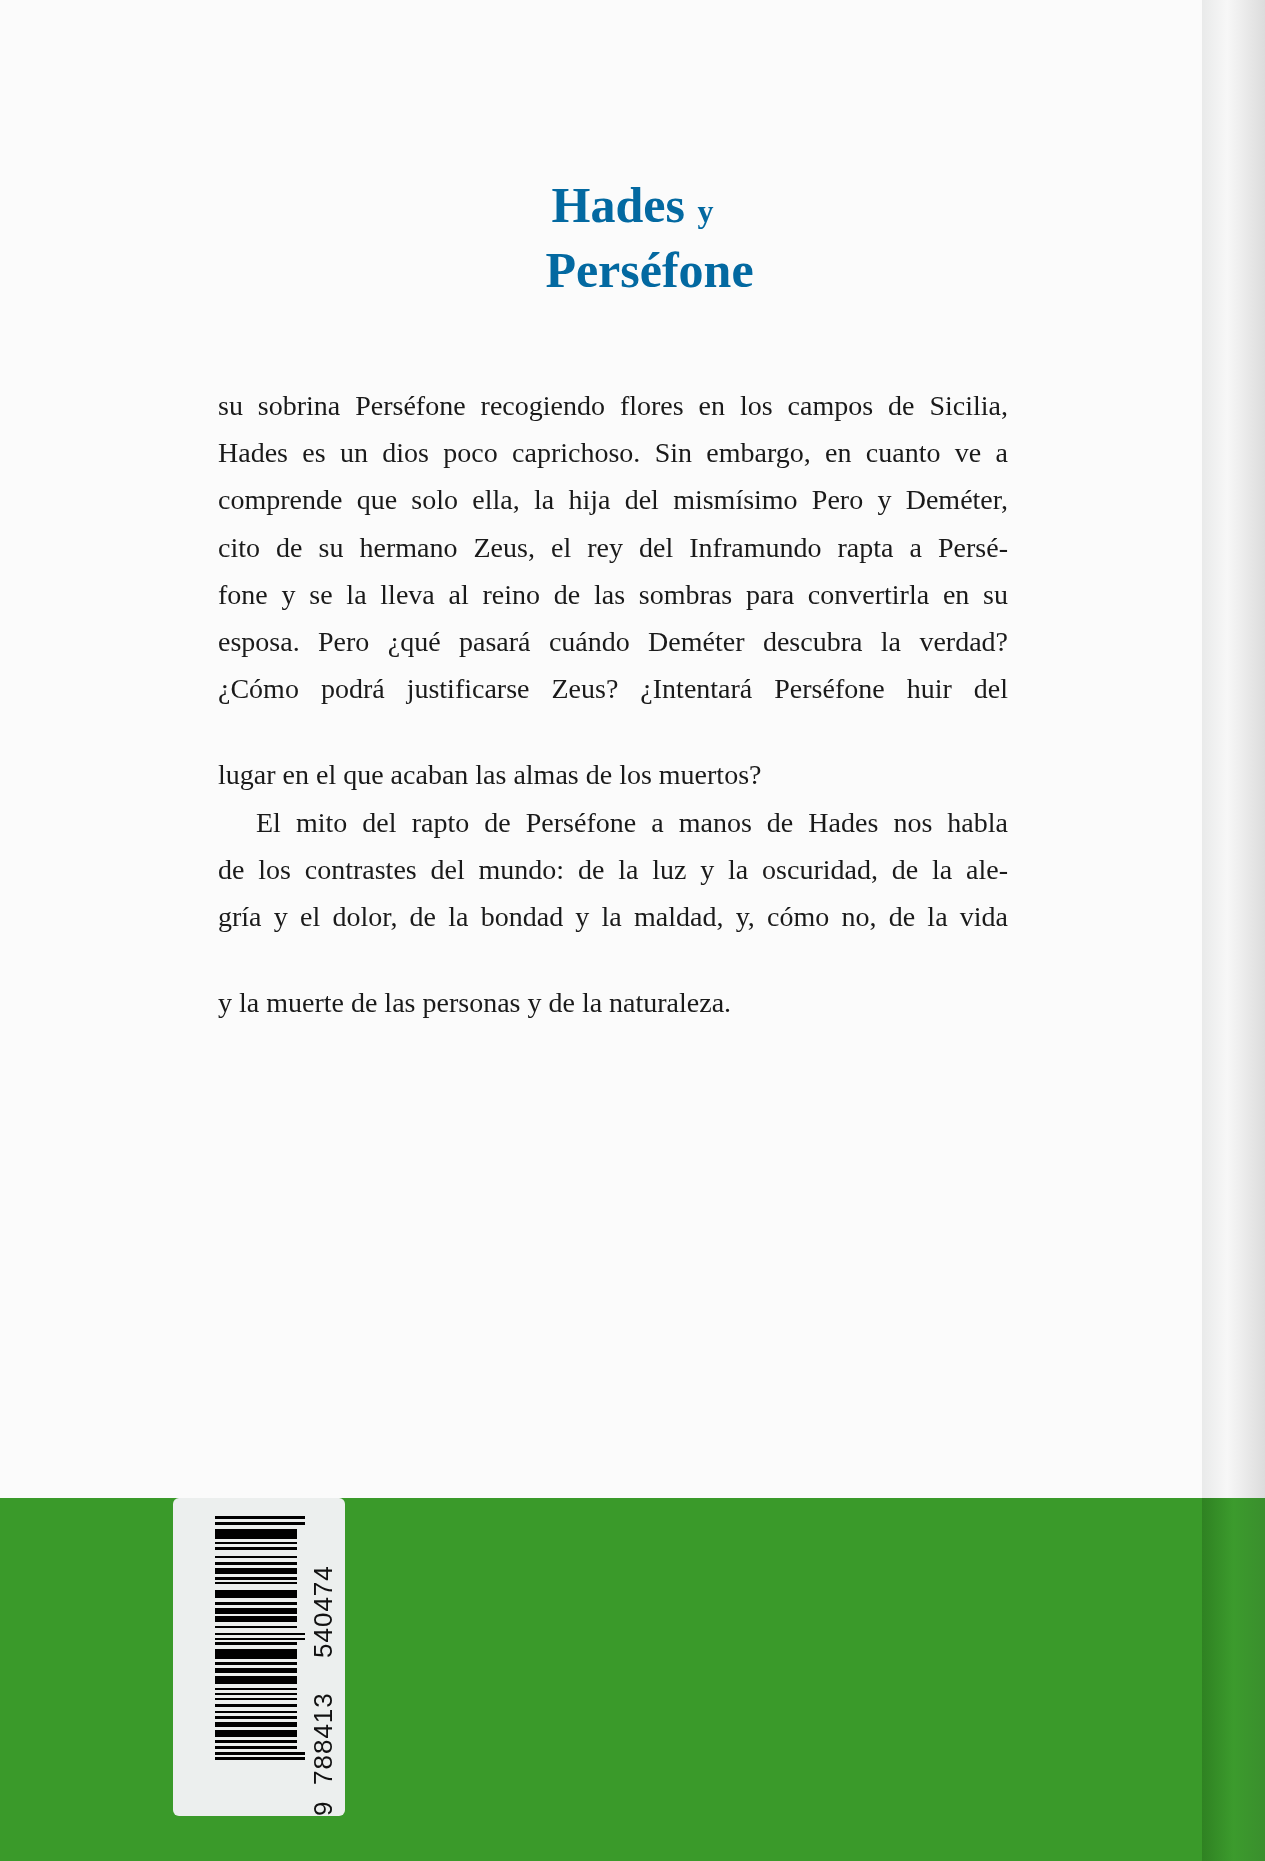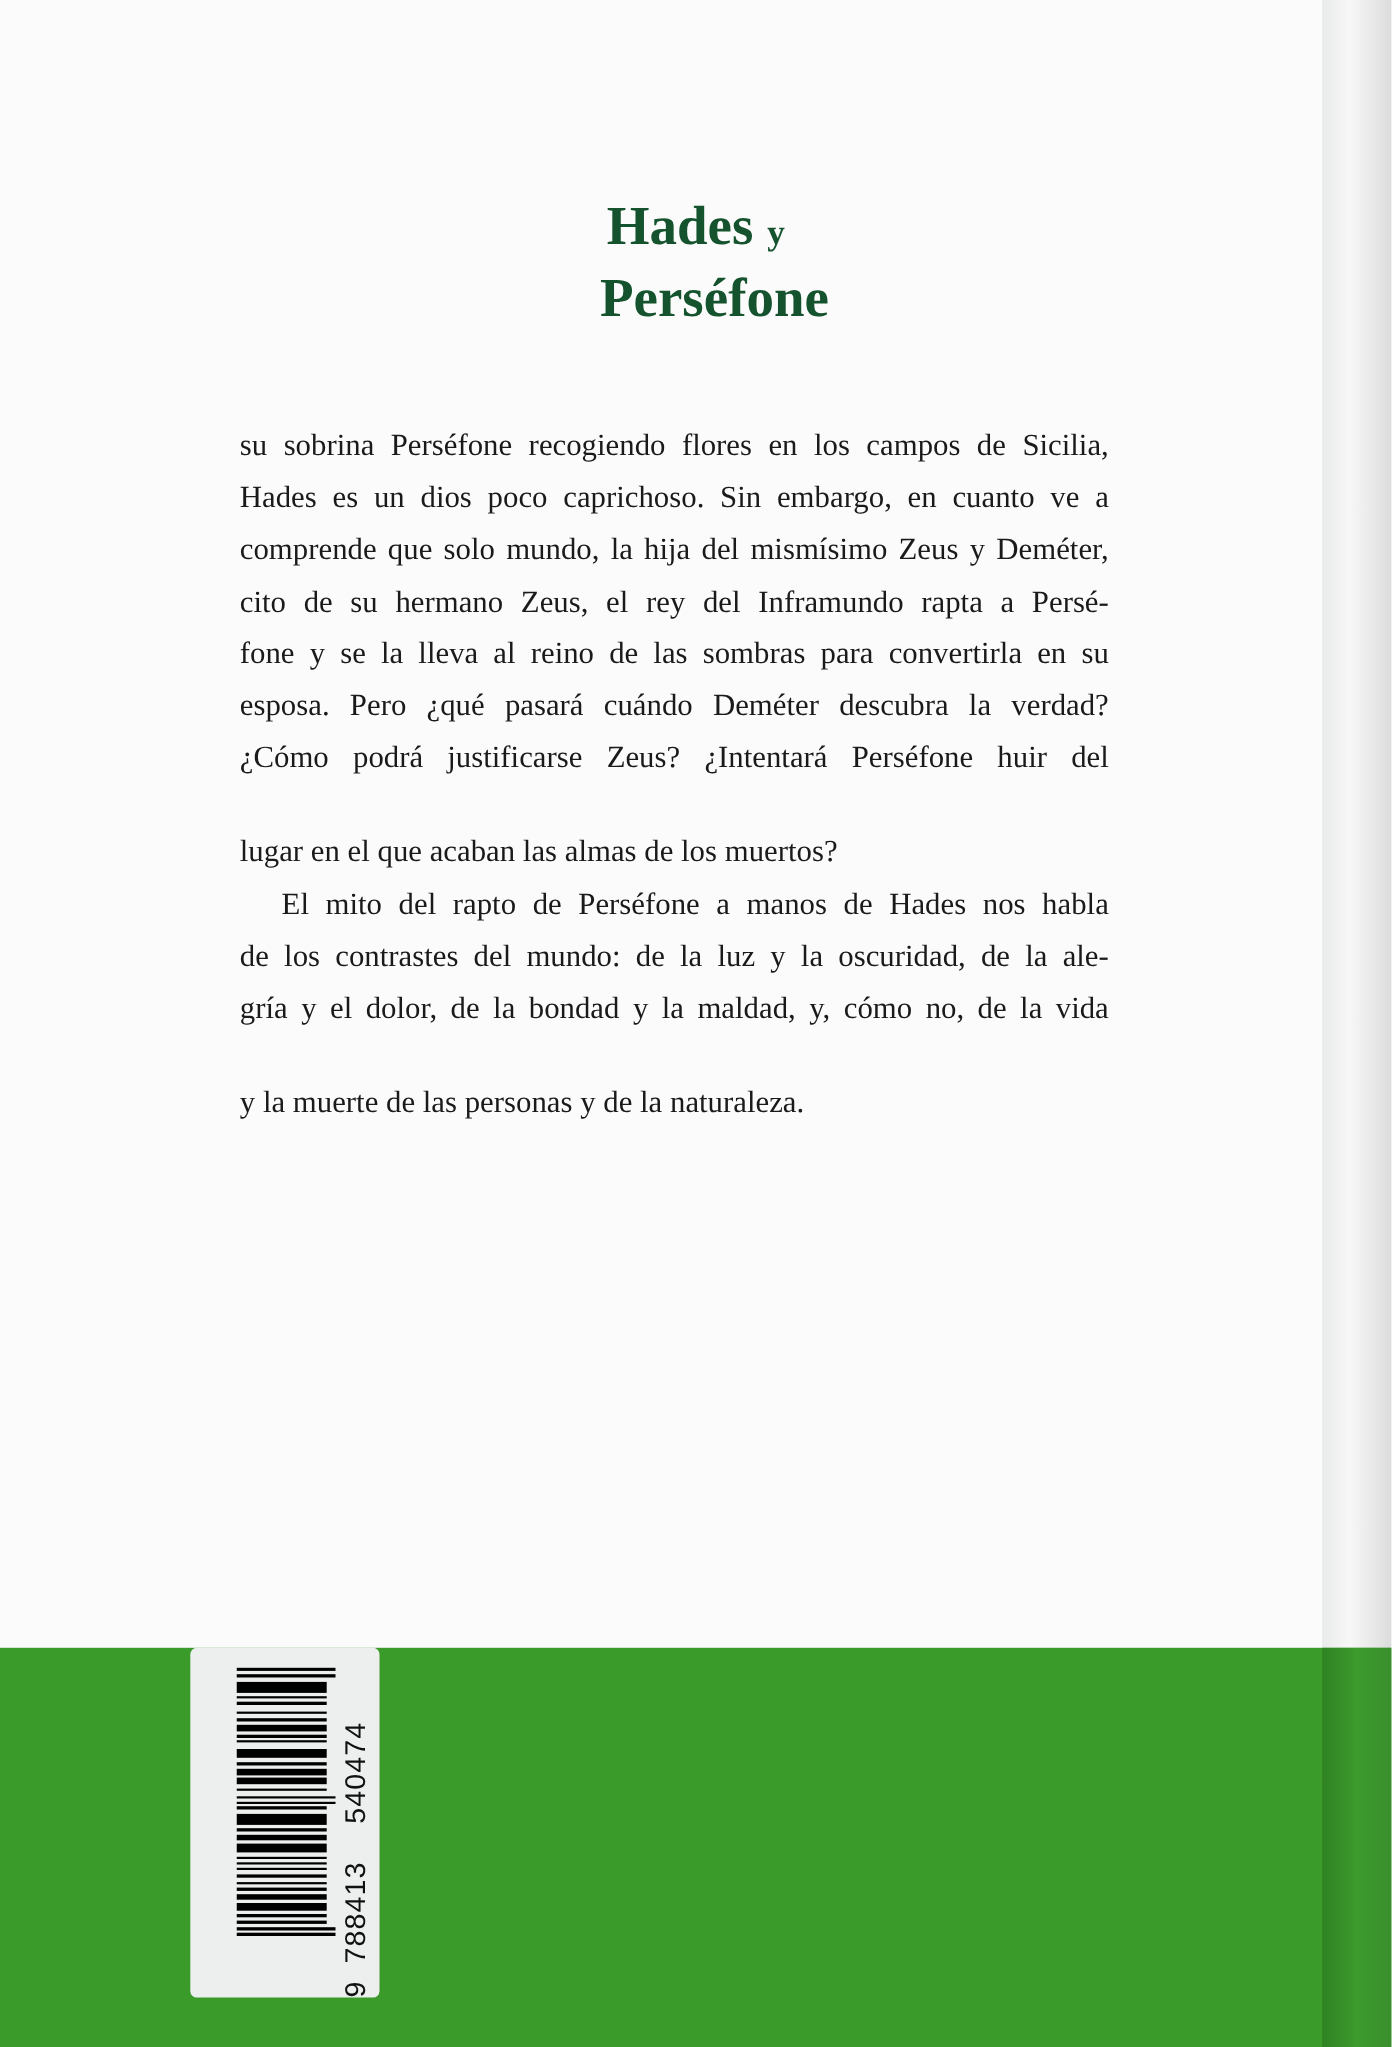--- a/index.html
+++ b/index.html
@@ -1,19 +1,19 @@
 <!DOCTYPE html>
 <html><head>
 <meta charset="utf-8">
 <style>
   html,body{margin:0;padding:0;}
   body{width:1265px;height:1861px;position:relative;overflow:hidden;background:#f4f5f5;font-family:"Liberation Serif","DejaVu Serif",serif;}
   .cover{position:absolute;left:0;top:0;width:1265px;height:1861px;background:#fbfbfb;}
   .spine-edge{position:absolute;left:1202px;top:0;width:63px;height:1861px;background:linear-gradient(90deg,#e9eaea 0%,#f7f7f7 40%,#dcdcdc 100%);}
-  .title{position:absolute;left:0;width:1265px;top:175px;text-align:center;color:#14532d;font-weight:bold;}
+  .title{position:absolute;left:0;width:1265px;top:175px;text-align:center;color:#0369a1;font-weight:bold;}
   .title .l1{font-size:50px;line-height:60px;}
   .title .l1 .y{font-size:32px;font-weight:bold;}
   .title .l2{font-size:50px;line-height:58px;padding-left:34px;}
   .blurb{position:absolute;left:218px;top:382px;width:790px;color:#1a1a1a;font-size:28px;line-height:47.2px;}
   .blurb .ln{display:block;white-space:nowrap;text-align:justify;text-align-last:justify;}
   .blurb .ln.last{text-align-last:left;margin-top:39px;}
   .blurb .ln.indent{padding-left:38px;}
   .band{position:absolute;left:0;top:1498px;width:1265px;height:363px;background:#3a9a2a;}
   .band-edge{position:absolute;left:1202px;top:1498px;width:63px;height:363px;background:linear-gradient(90deg,#2f8222,#3c9b2d 50%,#3a8f2d);}
   .barcode-label{position:absolute;left:173px;top:1498px;width:172px;height:318px;background:#ecefee;border-radius:6px;}
@@ -28,21 +28,21 @@
 <div class="spine-edge"></div>
 
 <div class="title">
   <div class="l1"><span>Hades</span> <span class="y">y</span></div>
   <div class="l2">Perséfone</div>
 </div>
 
 <div class="blurb">
   <span class="ln">su sobrina Perséfone recogiendo flores en los campos de Sicilia,</span>
   <span class="ln">Hades es un dios poco caprichoso. Sin embargo, en cuanto ve a</span>
-  <span class="ln">comprende que solo mundo, la hija del mismísimo Zeus y Deméter,</span>
+  <span class="ln">comprende que solo ella, la hija del mismísimo Pero y Deméter,</span>
   <span class="ln">cito de su hermano Zeus, el rey del Inframundo rapta a Persé-</span>
   <span class="ln">fone y se la lleva al reino de las sombras para convertirla en su</span>
   <span class="ln">esposa. Pero ¿qué pasará cuándo Deméter descubra la verdad?</span>
   <span class="ln">¿Cómo podrá justificarse Zeus? ¿Intentará Perséfone huir del</span>
   <span class="ln last">lugar en el que acaban las almas de los muertos?</span>
   <span class="ln indent">El mito del rapto de Perséfone a manos de Hades nos habla</span>
   <span class="ln">de los contrastes del mundo: de la luz y la oscuridad, de la ale-</span>
   <span class="ln">gría y el dolor, de la bondad y la maldad, y, cómo no, de la vida</span>
   <span class="ln last">y la muerte de las personas y de la naturaleza.</span>
 </div>

